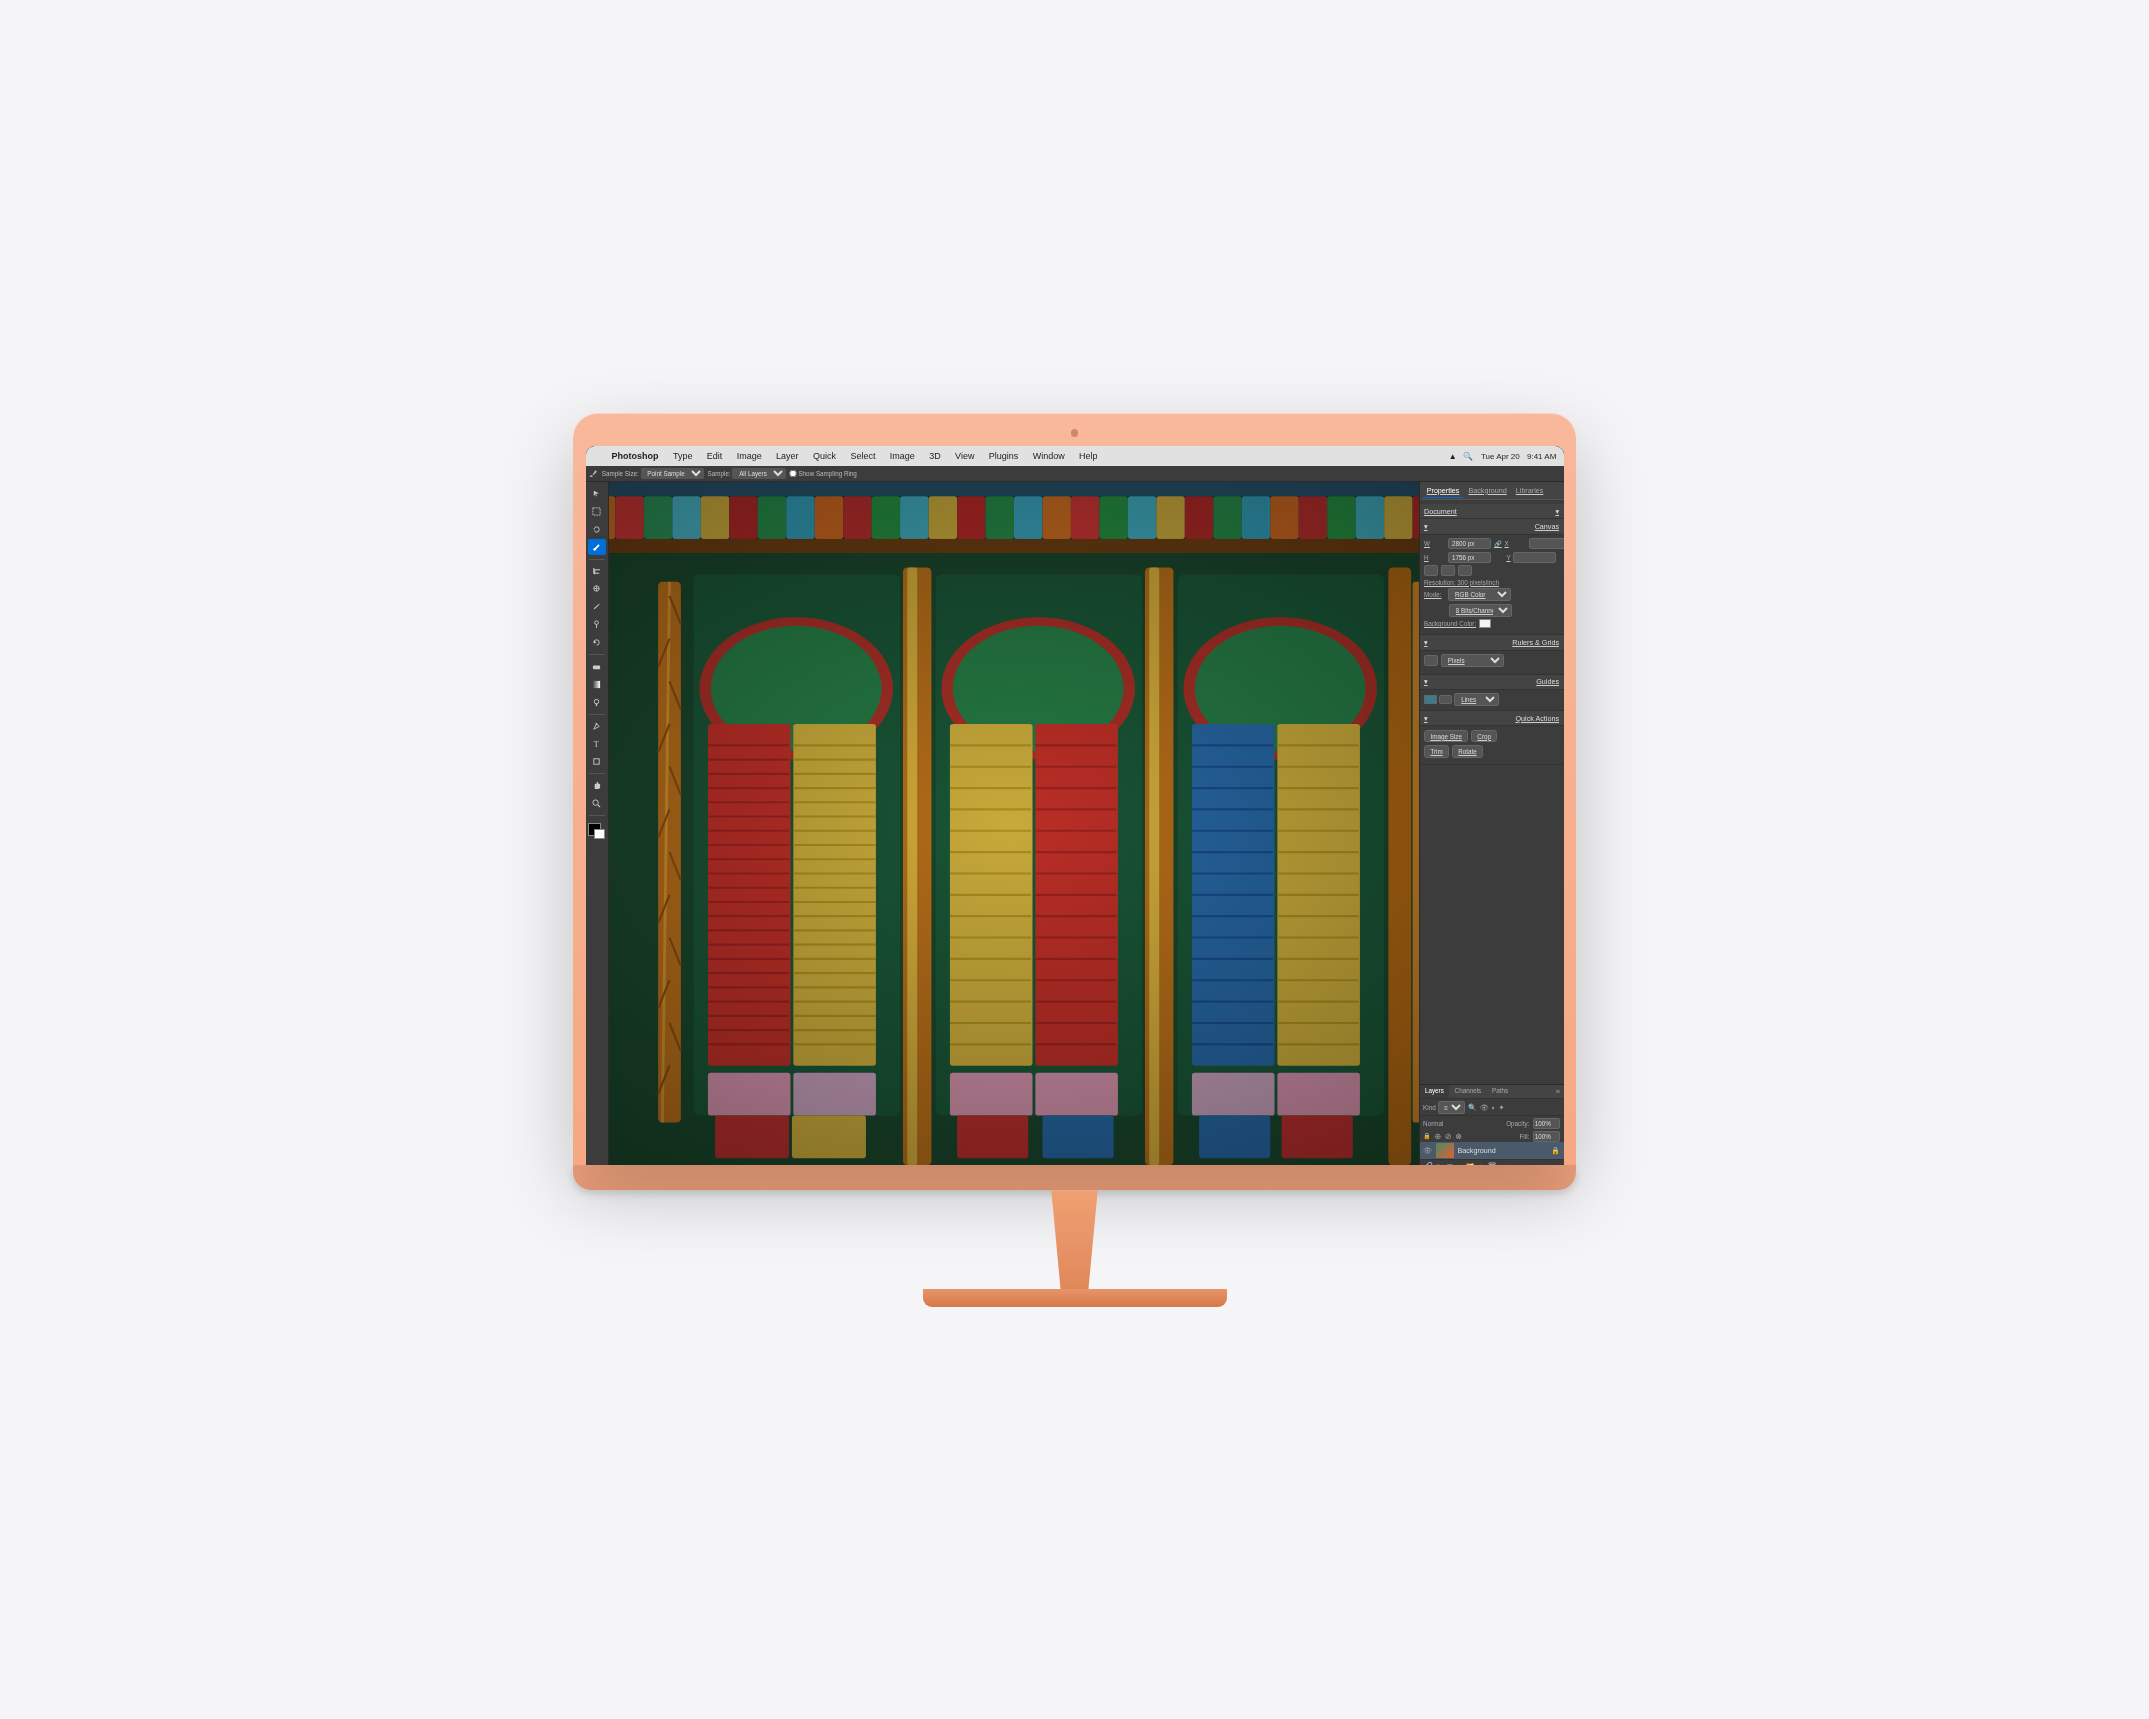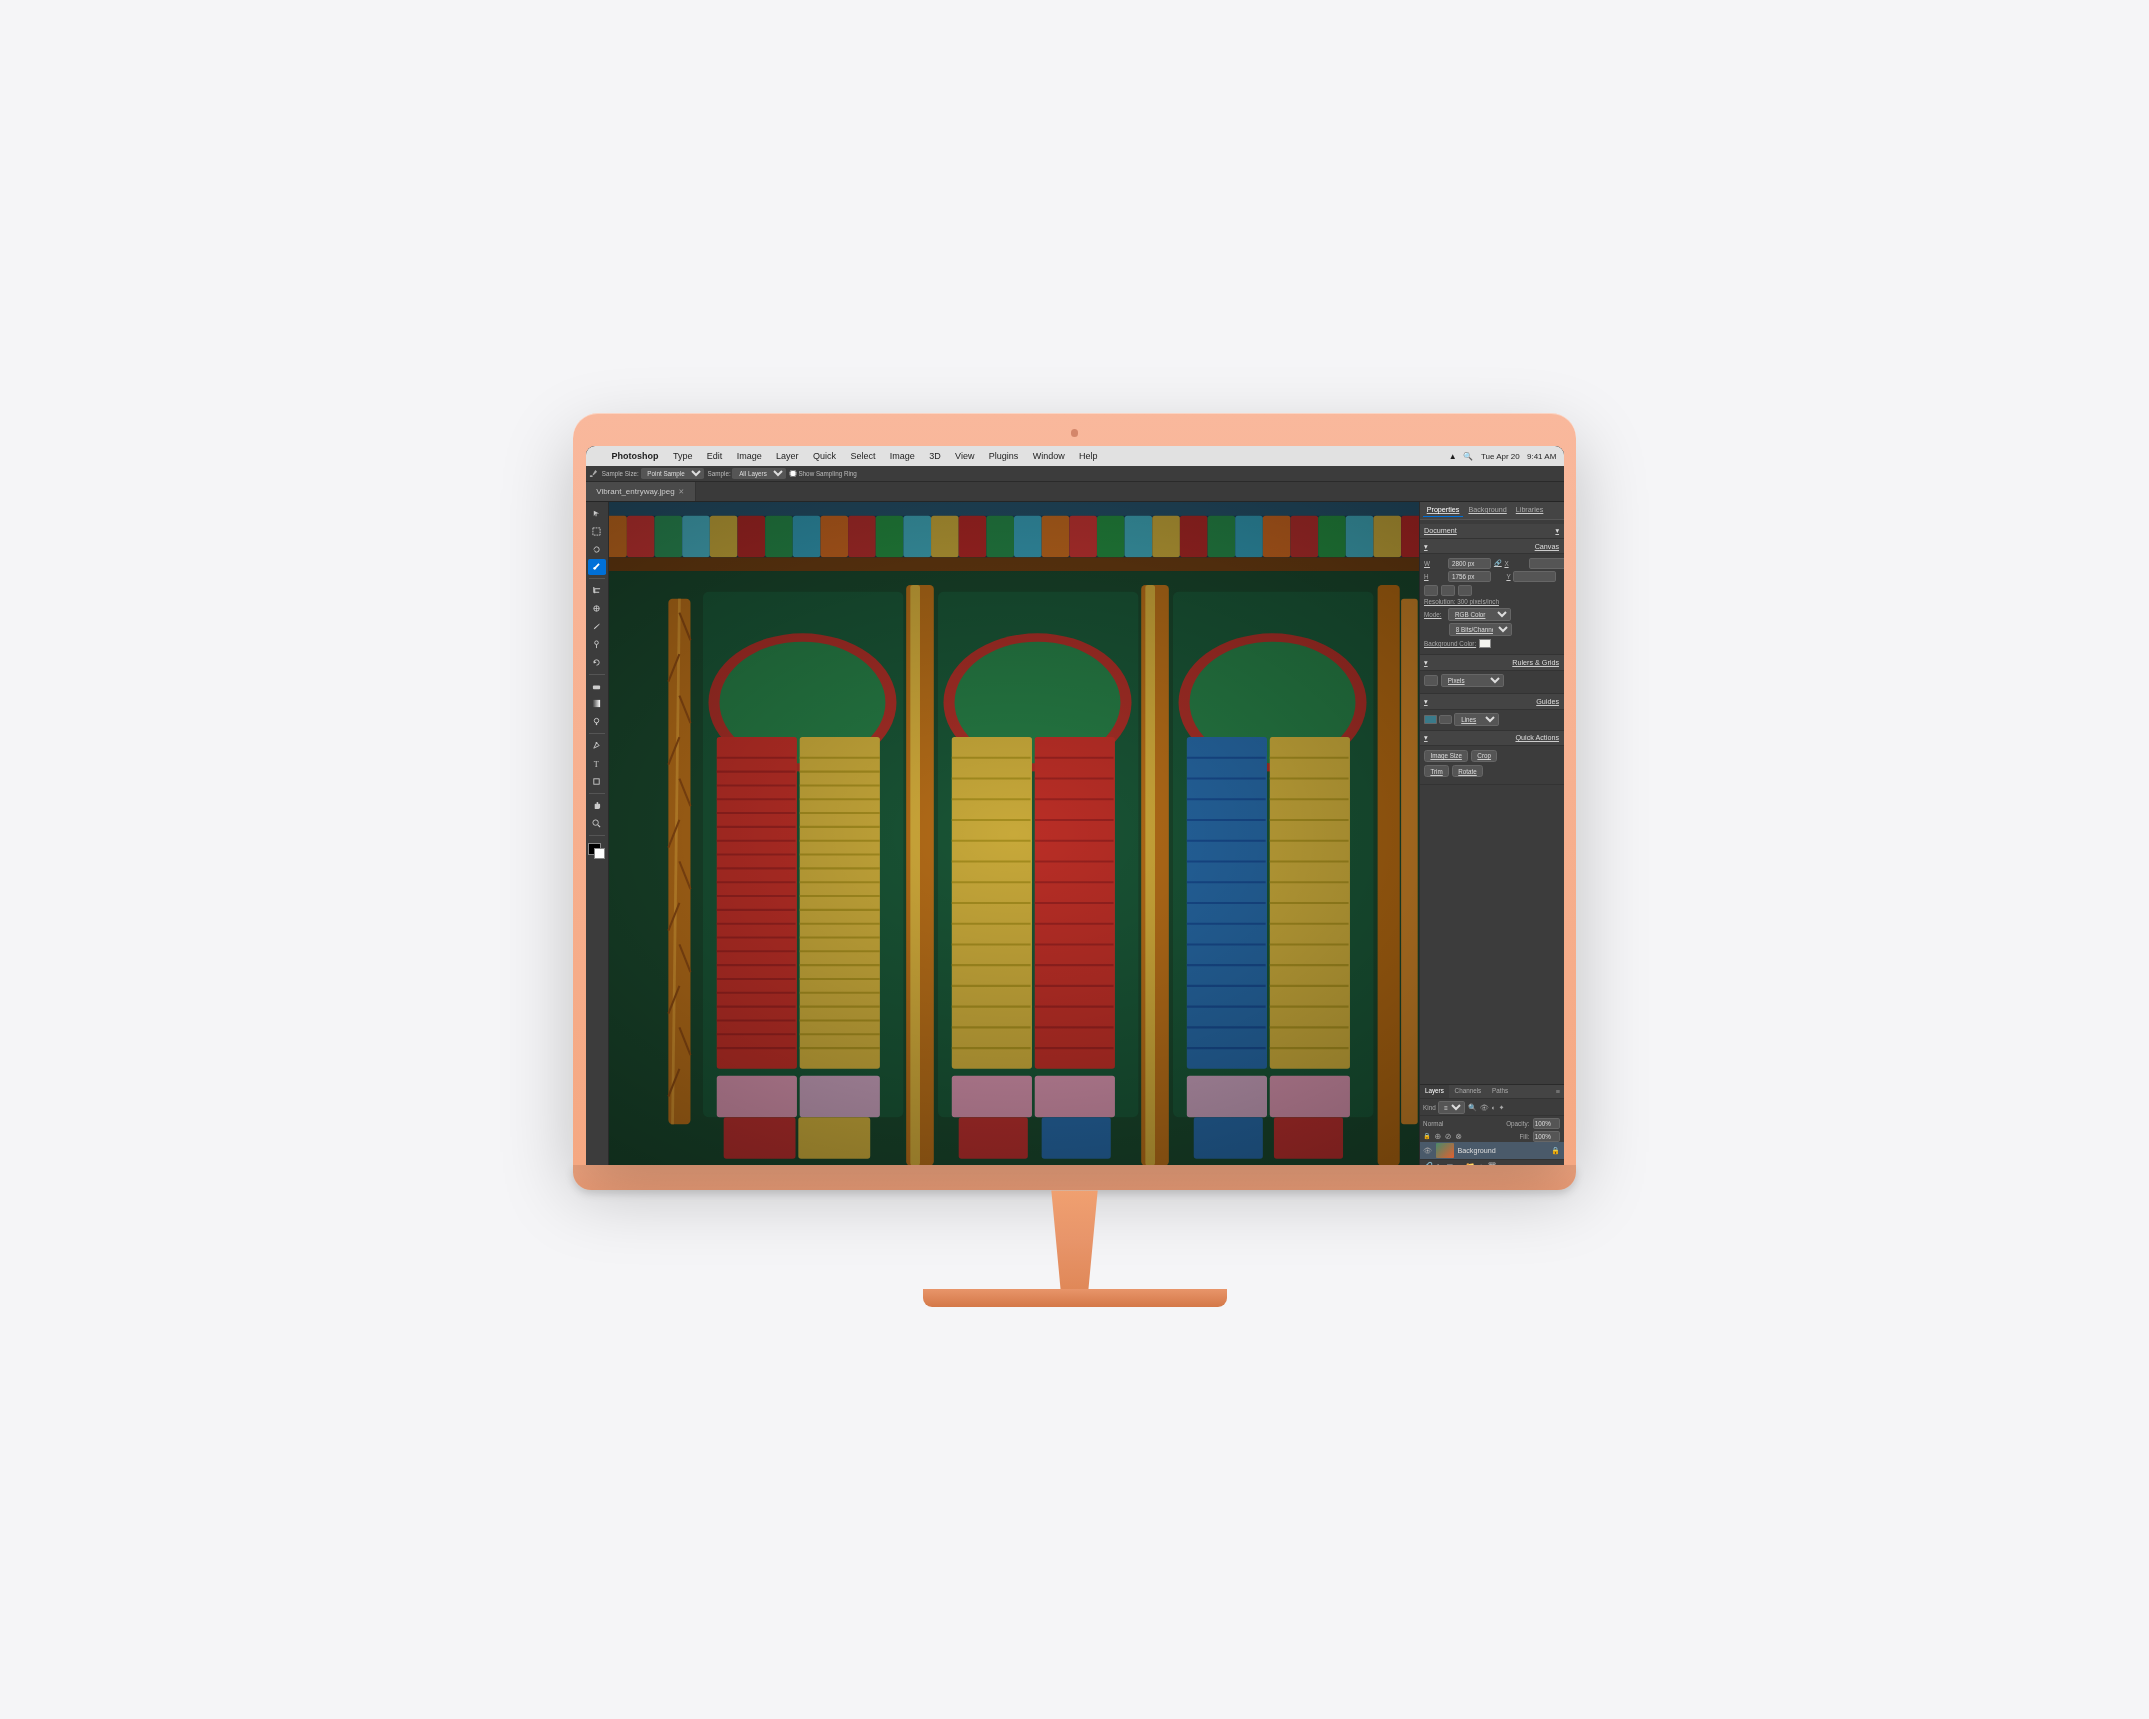--- a/index.html
+++ b/index.html
@@ -523,26 +523,20 @@
             <select class="ps-tool-select">
               <option>All Layers</option>
             </select>
           </div>
           <div class="ps-tool-option">
             <input type="checkbox" style="width: 7.2px; height: 7.2px;">
             <span style="font-size:6.3px;color:#bbb">Show Sampling Ring</span>
           </div>
         </div>
 
-        <div class="ps-tab-row">
-          <div class="ps-tab">
-            <span>Vibrant_entryway.jpeg</span>
-            <span style="font-size:7.2px;color:#999;">✕</span>
-          </div>
-        </div>
 
         <div class="ps-main">
 
           <div class="ps-tools">
 
             <div class="ps-tool-btn" title="Move">
               <svg width="9" height="9" viewBox="0 0 10 10">
                   <polygon points="2,2 8,5 5,5 5,8 4,8 4,5 2,8" fill="#ccc"></polygon>
                 </svg>
             </div>

